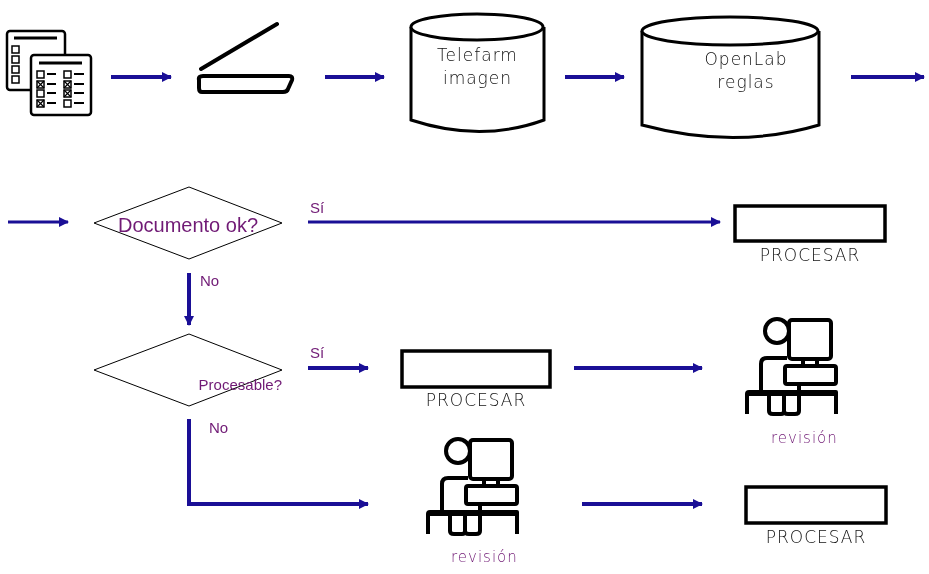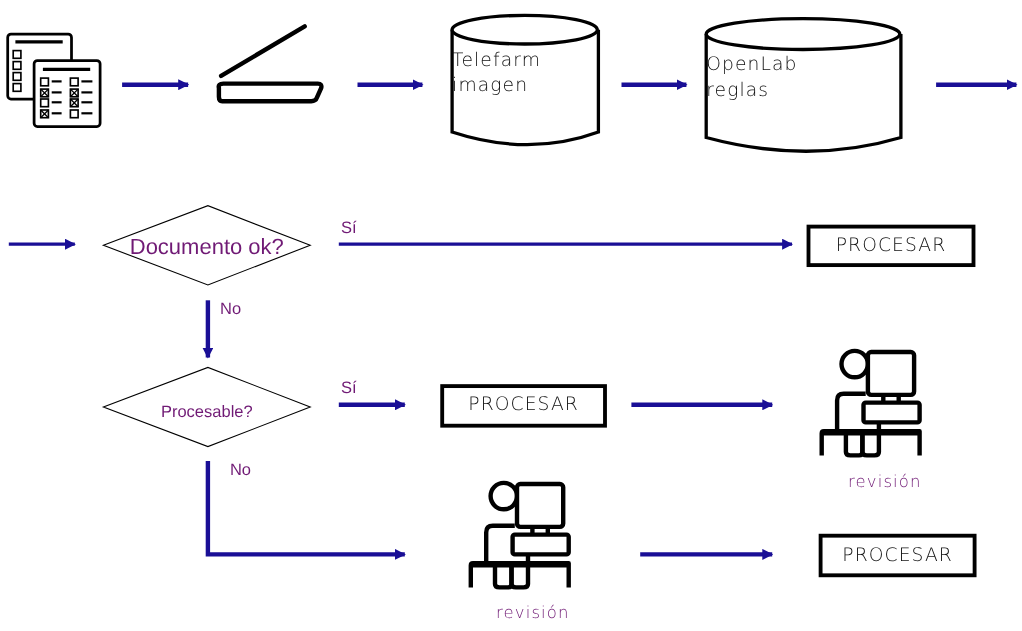--- a/index.html
+++ b/index.html
@@ -1,22 +1,22 @@
 <!DOCTYPE html>
 <html><head>
 <meta charset="utf-8">
 <style>
   html, body { margin: 0; padding: 0; background: #ffffff; }
   body { width: 929px; height: 574px; overflow: hidden; position: relative; font-family: "Liberation Sans", sans-serif; }
   svg { position: absolute; left: 0; top: 0; }
   .arrow { stroke: #1a0f96; fill: #1a0f96; }
   .lbl { position: absolute; font-family: "Liberation Sans", sans-serif; color: #701a75; white-space: nowrap; }
   .thin { font-family: "DejaVu Sans", sans-serif; font-weight: 200; letter-spacing: 1px; }
-  .cyl-text { position: absolute; font-size: 17px; line-height: 23px; color: #111; }
-  .box-text { position: absolute; text-align: center; font-size: 17px; letter-spacing: 1px; color: #111; }
+  .cyl-text { position: absolute; text-align: center; font-size: 17px; line-height: 23px; color: #111; }
+  .box-text { position: absolute; text-align: center; font-size: 17px; letter-spacing: 1px; color: #111; margin-top: 32px; }
 </style>
 </head>
 <body>
 
 <svg width="929" height="574" viewBox="0 0 929 574">
   <defs>
     <marker id="ah" markerWidth="10" markerHeight="10" refX="9" refY="5" orient="auto" markerUnits="userSpaceOnUse">
       <path d="M0,0 L10,5 L0,10 z" fill="#1a0f96"></path>
     </marker>
   </defs>
@@ -138,21 +138,21 @@
 </div>
 <div class="cyl-text thin" style="left:642px; top:48px; width:208px;">
   <div>OpenLab</div>
   <div>reglas</div>
 </div>
 
 <div class="lbl" style="left:94px; top:214px; width:188px; text-align:center; font-size:20px;">Documento ok?</div>
 <div class="lbl" style="left:310px; top:199px; font-size:15px;">Sí</div>
 <div class="lbl" style="left:200px; top:272px; font-size:15px;">No</div>
 
-<div class="lbl" style="left:94px; top:366px; width:188px; text-align:center; font-size:15px;">Procesable?</div>
+<div class="lbl" style="left:94px; top:376px; width:188px; text-align:right; font-size:15px;">Procesable?</div>
 <div class="lbl" style="left:310px; top:344px; font-size:15px;">Sí</div>
 <div class="lbl" style="left:209px; top:419px; font-size:15px;">No</div>
 
 <div class="box-text thin" style="left:735px; top:213px; width:150px;">PROCESAR</div>
 <div class="box-text thin" style="left:402px; top:358px; width:148px;">PROCESAR</div>
 <div class="box-text thin" style="left:746px; top:495px; width:140px;">PROCESAR</div>
 
 <div class="lbl thin" style="left:771px; top:429px; font-size:15px;">revisión</div>
 <div class="lbl thin" style="left:451px; top:548px; font-size:15px;">revisión</div>
 

